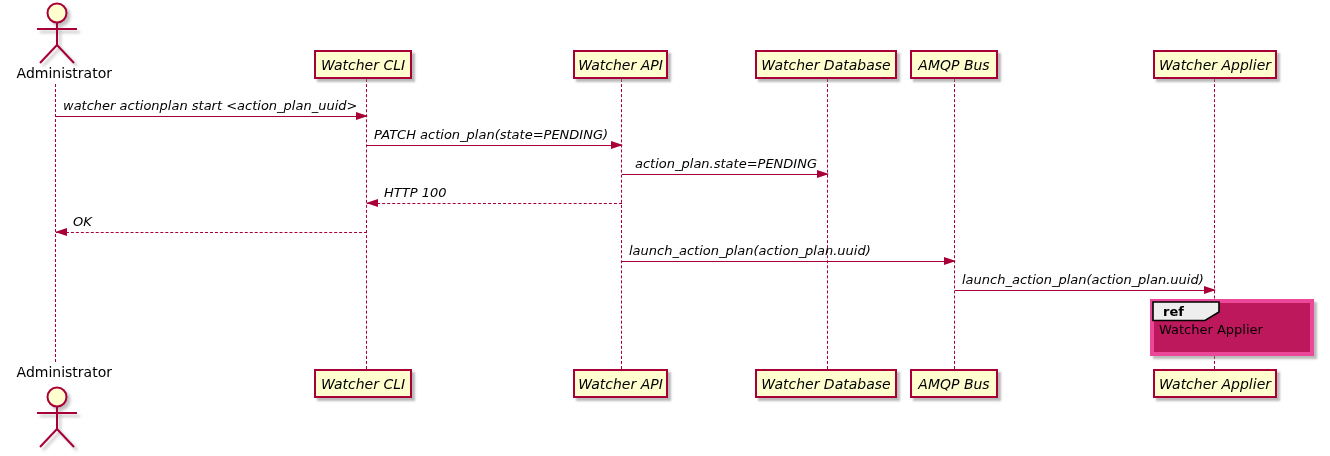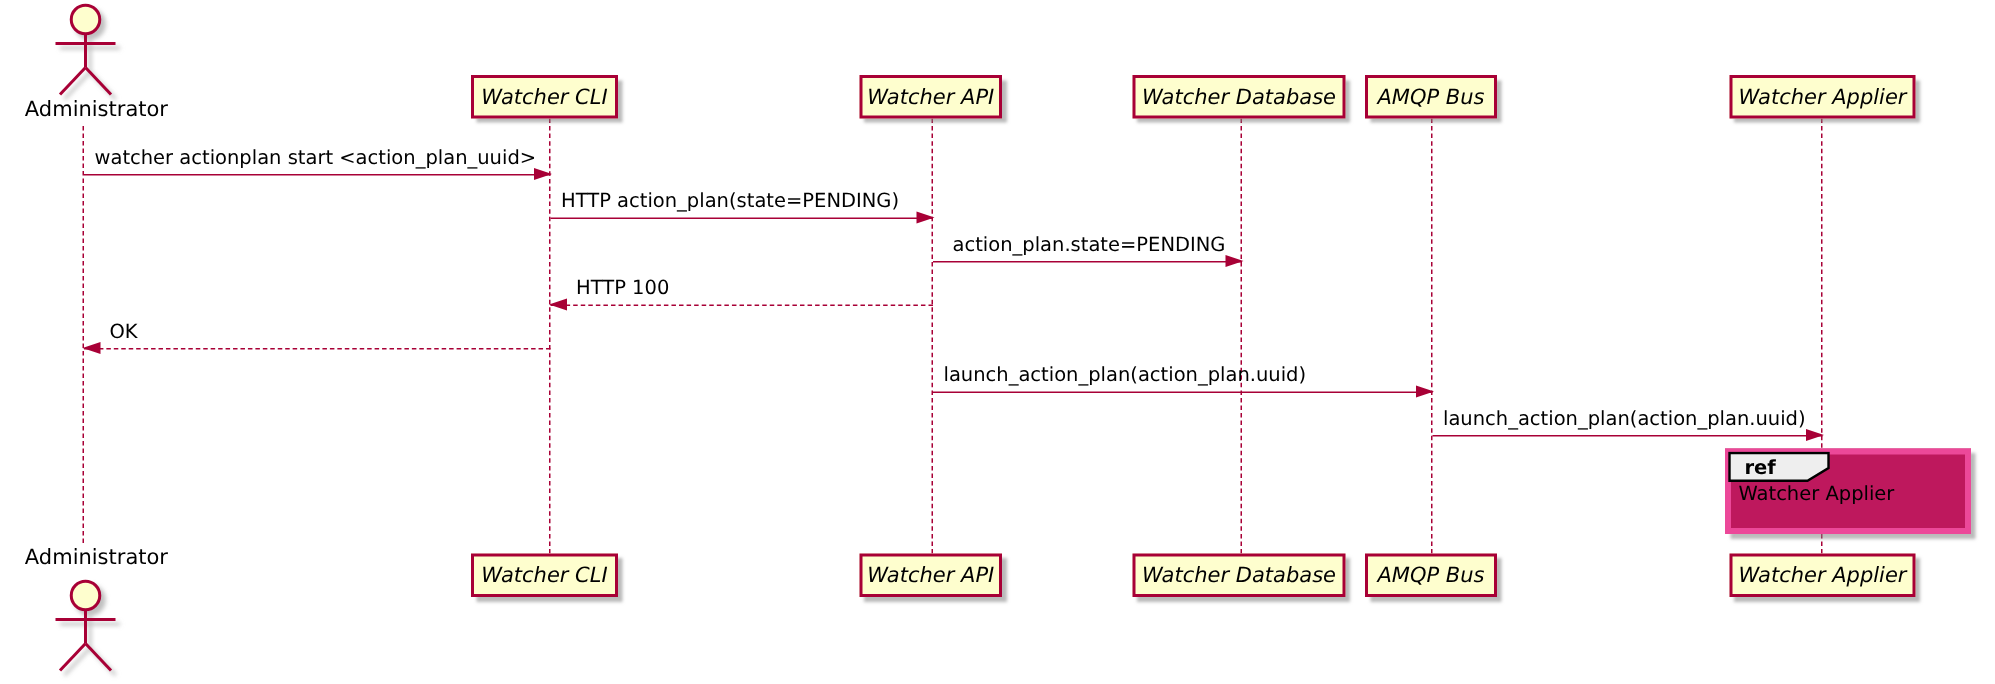--- a/index.html
+++ b/index.html
@@ -58,20 +58,21 @@
     left: 0; right: 0; top: -1px;
     border-top: 1.5px solid #A80036;
   }
   .msg-line.dashed { border-top-style: dashed; }
   .msg-label {
     position: absolute;
     top: -19px;
     white-space: nowrap;
     font-size: 13px;
     color: #000000;
+    font-style: italic;
   }
   .arrowhead {
     position: absolute;
     width: 0; height: 0;
     top: -5px;
     border-top: 4.5px solid transparent;
     border-bottom: 4.5px solid transparent;
   }
   .arrowhead.right { right: -1px; border-left: 12px solid #A80036; }
   .arrowhead.left  { left: -1px;  border-right: 12px solid #A80036; }
@@ -140,21 +141,21 @@
       <span>Watcher Applier</span>
     </div>
 
   <div class="msg" style="left:56px; top:117px; width:311px;">
     <div class="msg-label" style="left:7px;">watcher actionplan start &lt;action_plan_uuid&gt;</div>
     <div class="msg-line solid"></div>
     <div class="arrowhead right"></div>
   </div>
 
   <div class="msg" style="left:367px; top:146px; width:255px;">
-    <div class="msg-label" style="left:7px;">HTTP action_plan(state=PENDING)</div>
+    <div class="msg-label" style="left:7px;">PATCH action_plan(state=PENDING)</div>
     <div class="msg-line solid"></div>
     <div class="arrowhead right"></div>
   </div>
 
   <div class="msg" style="left:622px; top:175px; width:206px;">
     <div class="msg-label" style="left:13px;">action_plan.state=PENDING</div>
     <div class="msg-line solid"></div>
     <div class="arrowhead right"></div>
   </div>
 

